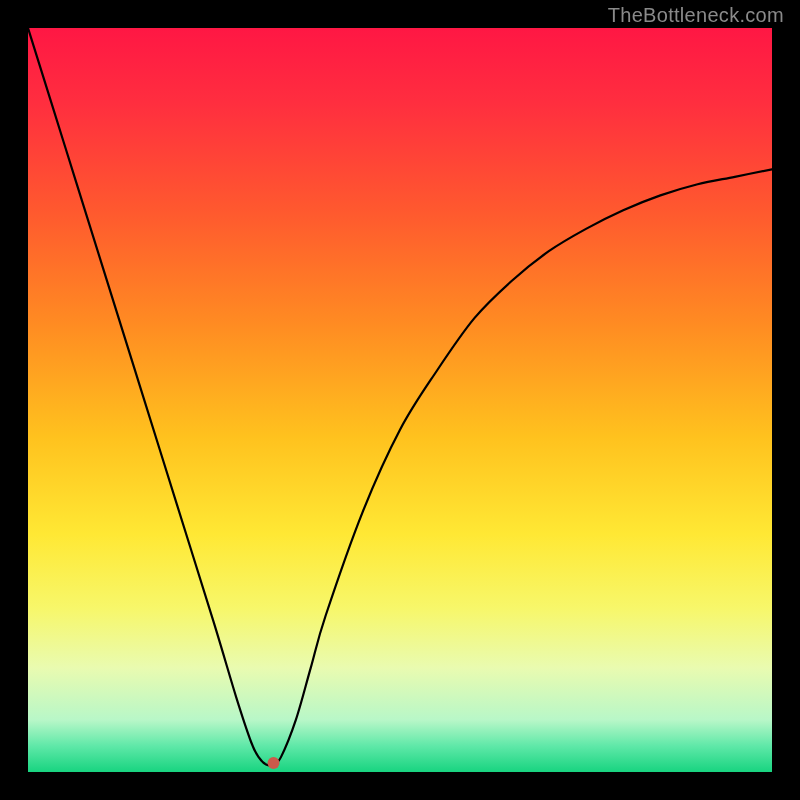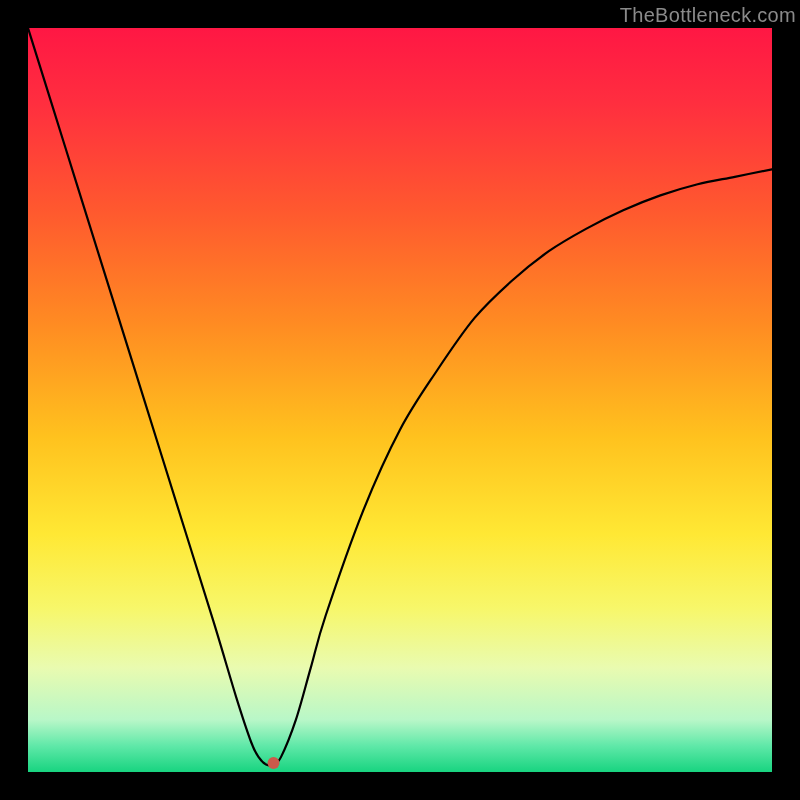--- a/index.html
+++ b/index.html
@@ -13,21 +13,21 @@
   }
   .stage {
     position: relative;
     width: 800px;
     height: 800px;
     background: #000;
   }
   .watermark {
     position: absolute;
     top: 4px;
-    right: 4px;
+    right: 16px;
     color: #8a8a8a;
     font-size: 20px;
     font-weight: 500;
     letter-spacing: 0.3px;
     pointer-events: none;
   }
   .plot {
     position: absolute;
     left: 28px;
     top: 28px;

